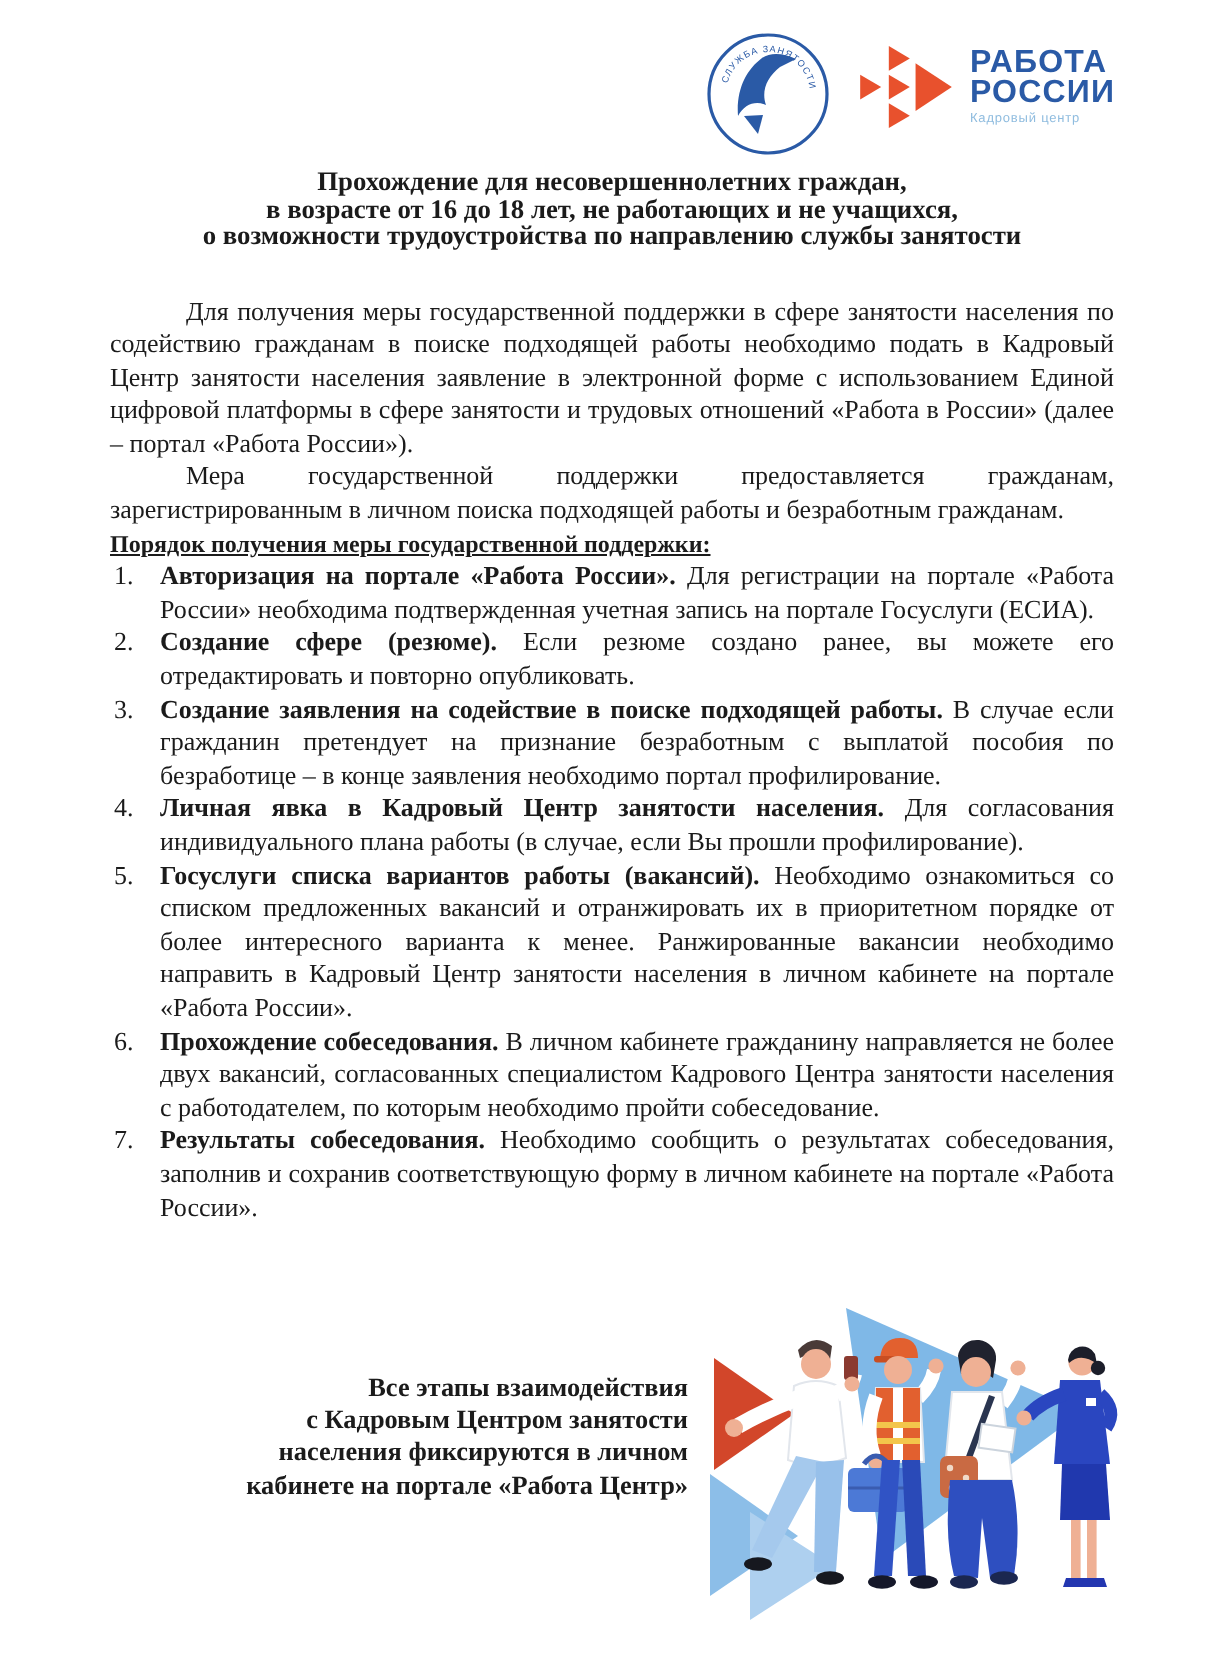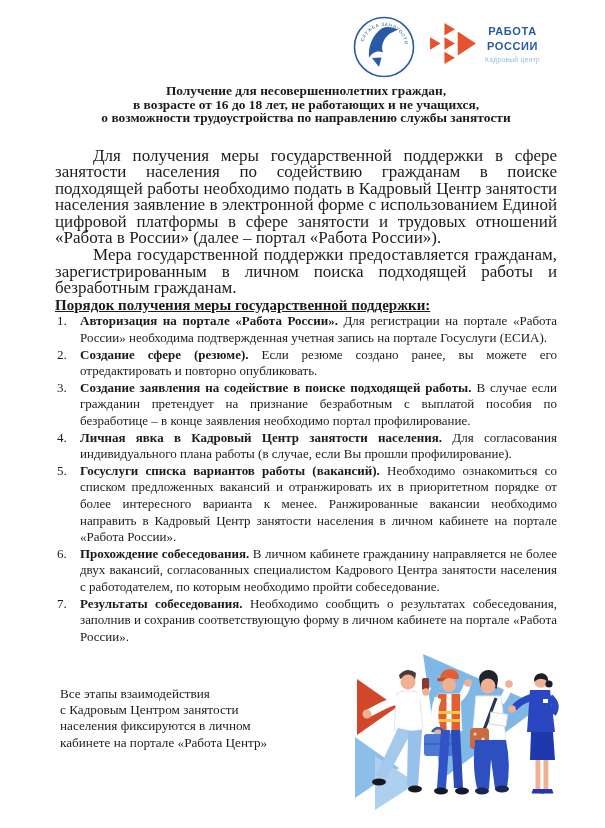--- a/index.html
+++ b/index.html
@@ -6,34 +6,34 @@
   .page {
     position:relative; width:605px; height:828px; margin:0 auto;
     background:#ffffff; overflow:hidden;
     font-family:"Liberation Serif", serif; color:#1b1b1b;
   }
   
   .logos { position:absolute; top:15px; left:352px; display:flex; align-items:flex-start; gap:14px; }
   .logo-circle { width:64px; height:64px; }
   .logo-rr { display:flex; align-items:center; gap:9px; margin-top:8px; }
   .rr-text { line-height:1; }
-  .rr-line { font-family:"Liberation Sans", sans-serif; font-weight:bold; font-size:11px; letter-spacing:.6px; color:#2a5aa6; line-height:15px;text-align:center; }
+  .rr-line { font-family:"Liberation Sans", sans-serif; font-weight:bold; font-size:16px; letter-spacing:.6px; color:#2a5aa6; line-height:15px; }
   .rr-sub { font-family:"Liberation Sans", sans-serif; font-size:6.5px; color:#8fbcdf; margin-top:3px; letter-spacing:.4px; }
   
   .flow { position:absolute; left:55px; top:82px; width:502px; }
   .title { text-align:center; font-weight:bold; font-size:13.4px; line-height:13.5px; margin:2px 0 0 0; }
-  .para { margin:0; text-indent:38px; text-align:justify; font-size:17px; line-height:16.6px; }
+  .para { margin:0; text-indent:38px; text-align:justify; font-size:13px; line-height:16.6px; }
   .para-first { margin-top:23px; }
-  .section-heading { font-weight:bold; text-decoration:underline; font-size:15px; line-height:16.6px; }
+  .section-heading { font-weight:bold; text-decoration:underline; font-size:12px; line-height:16.6px; }
   ol.steps { margin:0; padding:0; list-style:none; }
   ol.steps li { position:relative; padding-left:25px; text-align:justify; font-size:13px; line-height:16.6px; }
   ol.steps .num { position:absolute; left:2px; top:0; }
   ol.steps .lead { font-weight:bold; }
   
-  .footer-text { position:absolute; left:60px; top:686px; width:284px; text-align:left; font-weight:normal; font-size:13.2px; line-height:16.2px; }
+  .footer-text { position:absolute; left:60px; top:686px; width:284px; text-align:right; font-weight:bold; font-size:13.2px; line-height:16.2px; }
   .illustration { position:absolute; left:345px; top:652px; width:258px; height:174px; }
 </style>
 </head>
 <body>
 
 <div class="page">
 
   <div class="logos">
     <div class="logo-circle">
       <svg viewBox="0 0 64 64" width="64" height="64">
@@ -57,21 +57,21 @@
       <div class="rr-text">
         <div class="rr-line">РАБОТА</div>
         <div class="rr-line">РОССИИ</div>
         <div class="rr-sub">Кадровый центр</div>
       </div>
     </div>
   </div>
 
   <div class="flow">
     <h1 class="title">
-      <div>Получение для несовершеннолетних граждан,</div>
+      <div>Прохождение для несовершеннолетних граждан,</div>
       <div>в возрасте от 16 до 18 лет, не работающих и не учащихся,</div>
       <div>о возможности трудоустройства по направлению службы занятости</div>
     </h1>
 
     <p class="para para-first">Для получения меры государственной поддержки в сфере занятости населения по содействию гражданам в поиске подходящей работы необходимо подать в Кадровый Центр занятости населения заявление в электронной форме с использованием Единой цифровой платформы в сфере занятости и трудовых отношений «Работа в России» (далее – портал «Работа России»).</p>
     <p class="para">Мера государственной поддержки предоставляется гражданам, зарегистрированным в личном поиска подходящей работы и безработным гражданам.</p>
 
     <div class="section-heading">Порядок получения меры государственной поддержки:</div>
 
     <ol class="steps">

